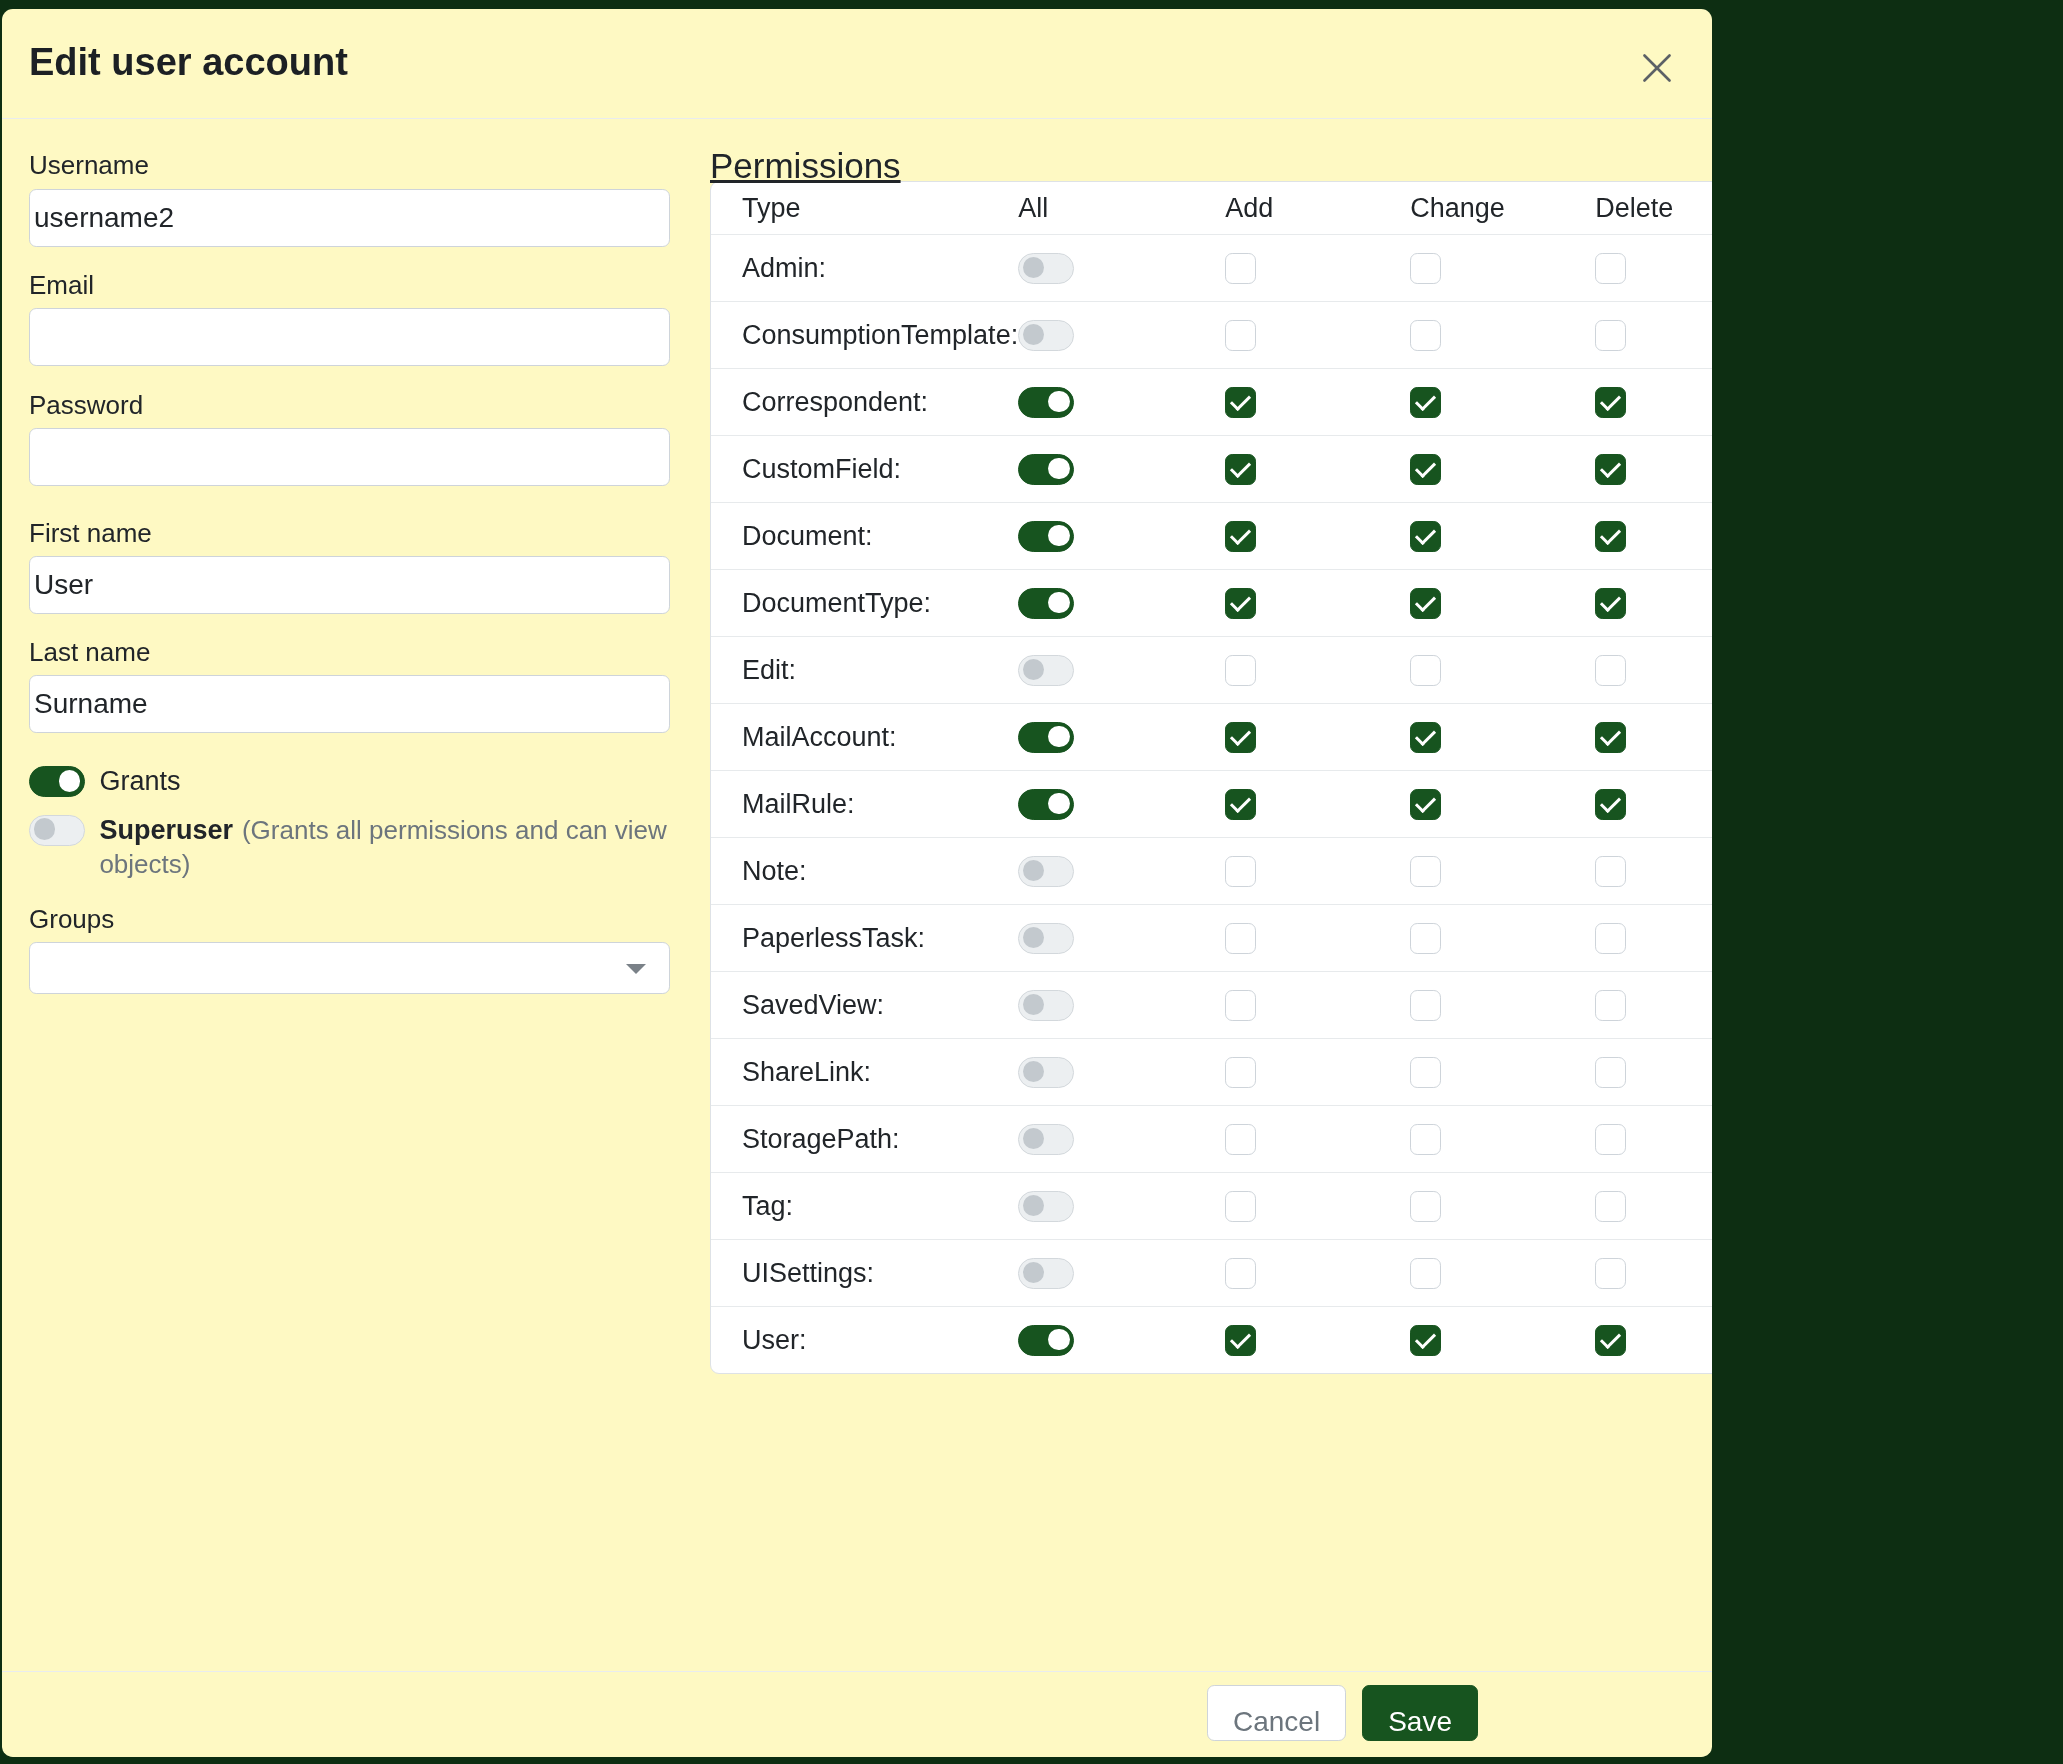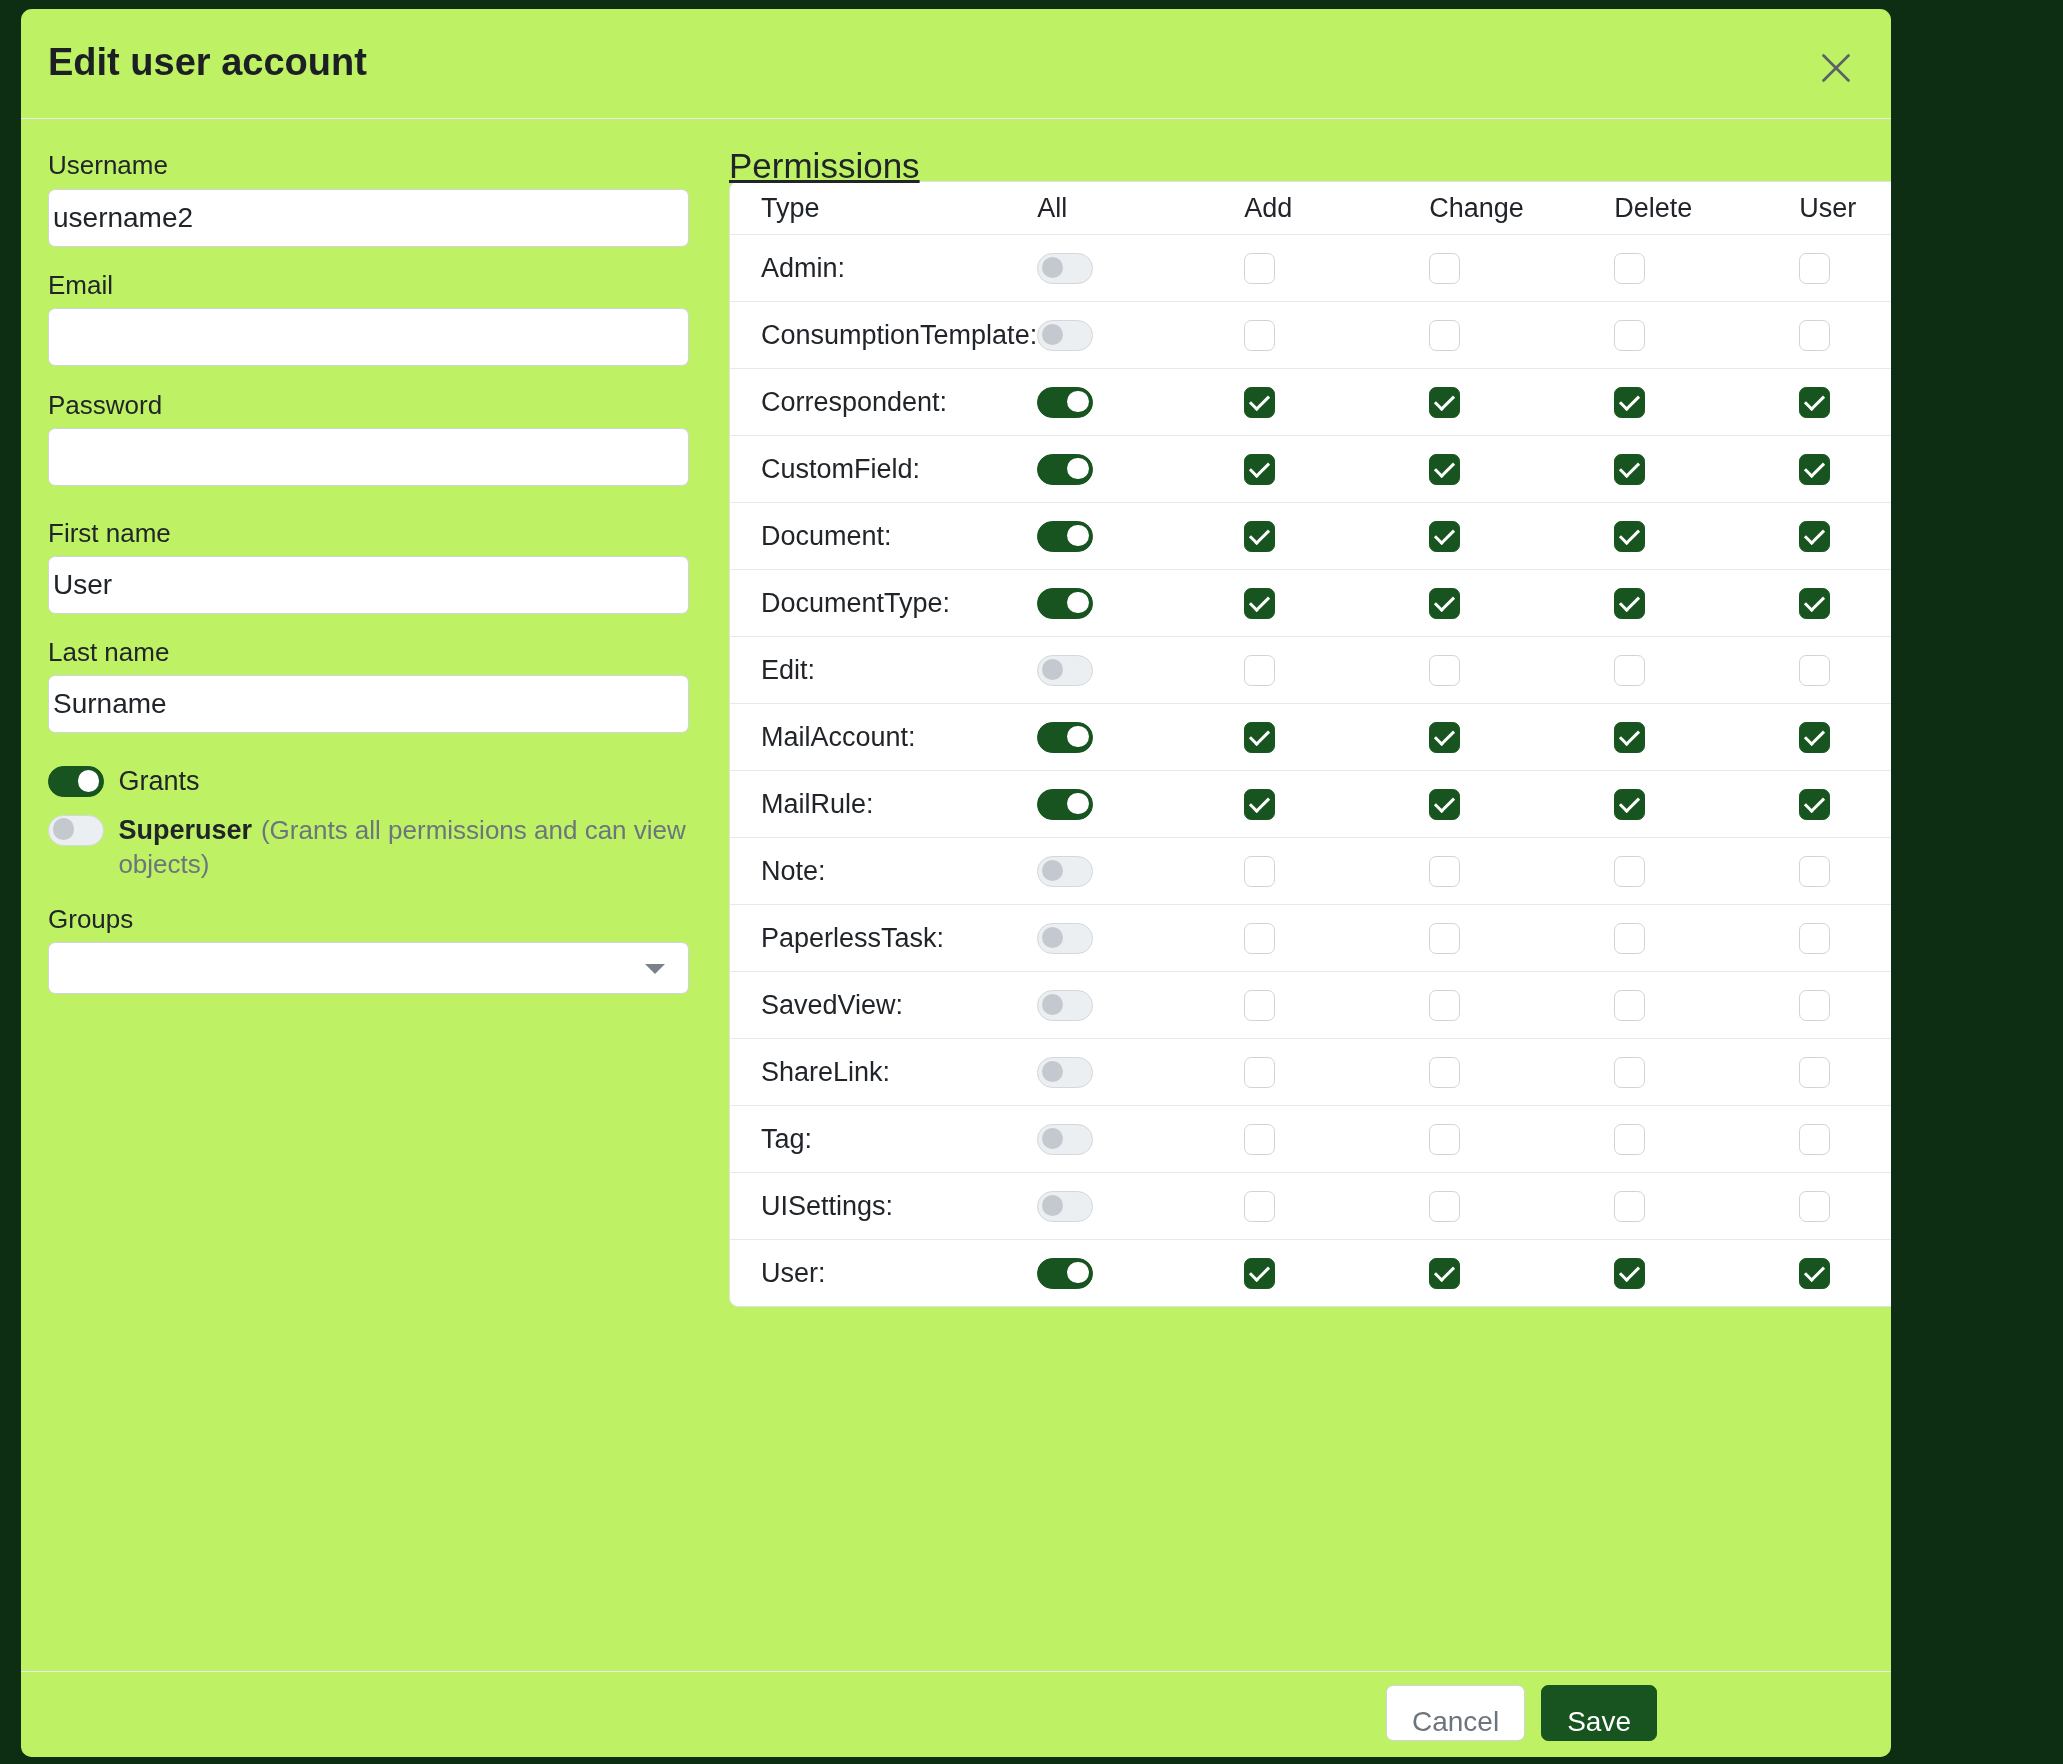--- a/index.html
+++ b/index.html
@@ -4,23 +4,23 @@
 <style>
   * { box-sizing: border-box; margin: 0; padding: 0; }
   html,body { width: 2063px; height: 1764px; overflow: hidden; }
   body {
     background: #0d2e12;
     font-family: "Liberation Sans", "DejaVu Sans", sans-serif;
     color: #212529;
   }
   .modal {
     position: absolute;
-    top: 9px; left: 21px;
-    width: 1870px; height: 1748px;
-    background: #bef264;
+    top: 9px; left: 2px;
+    width: 1710px; height: 1748px;
+    background: #fef9c3;
     border-radius: 10.8px;
     display: flex;
     flex-direction: column;
     overflow: hidden;
   }
   
   .modal-header {
     flex: 0 0 auto;
     display: flex;
     align-items: flex-start;
@@ -492,20 +492,40 @@
                 <span class="checkbox"></span>
               </div>
               <div class="cell">
                 <span class="checkbox"></span>
               </div>
               <div class="cell">
                 <span class="checkbox"></span>
               </div>
             </div>
             <div class="perm-row">
+              <div class="cell">StoragePath:</div>
+              <div class="cell">
+                <span class="toggle">
+                  <span class="knob"></span>
+                </span>
+              </div>
+              <div class="cell">
+                <span class="checkbox"></span>
+              </div>
+              <div class="cell">
+                <span class="checkbox"></span>
+              </div>
+              <div class="cell">
+                <span class="checkbox"></span>
+              </div>
+              <div class="cell">
+                <span class="checkbox"></span>
+              </div>
+            </div>
+            <div class="perm-row">
               <div class="cell">Tag:</div>
               <div class="cell">
                 <span class="toggle">
                   <span class="knob"></span>
                 </span>
               </div>
               <div class="cell">
                 <span class="checkbox"></span>
               </div>
               <div class="cell">

